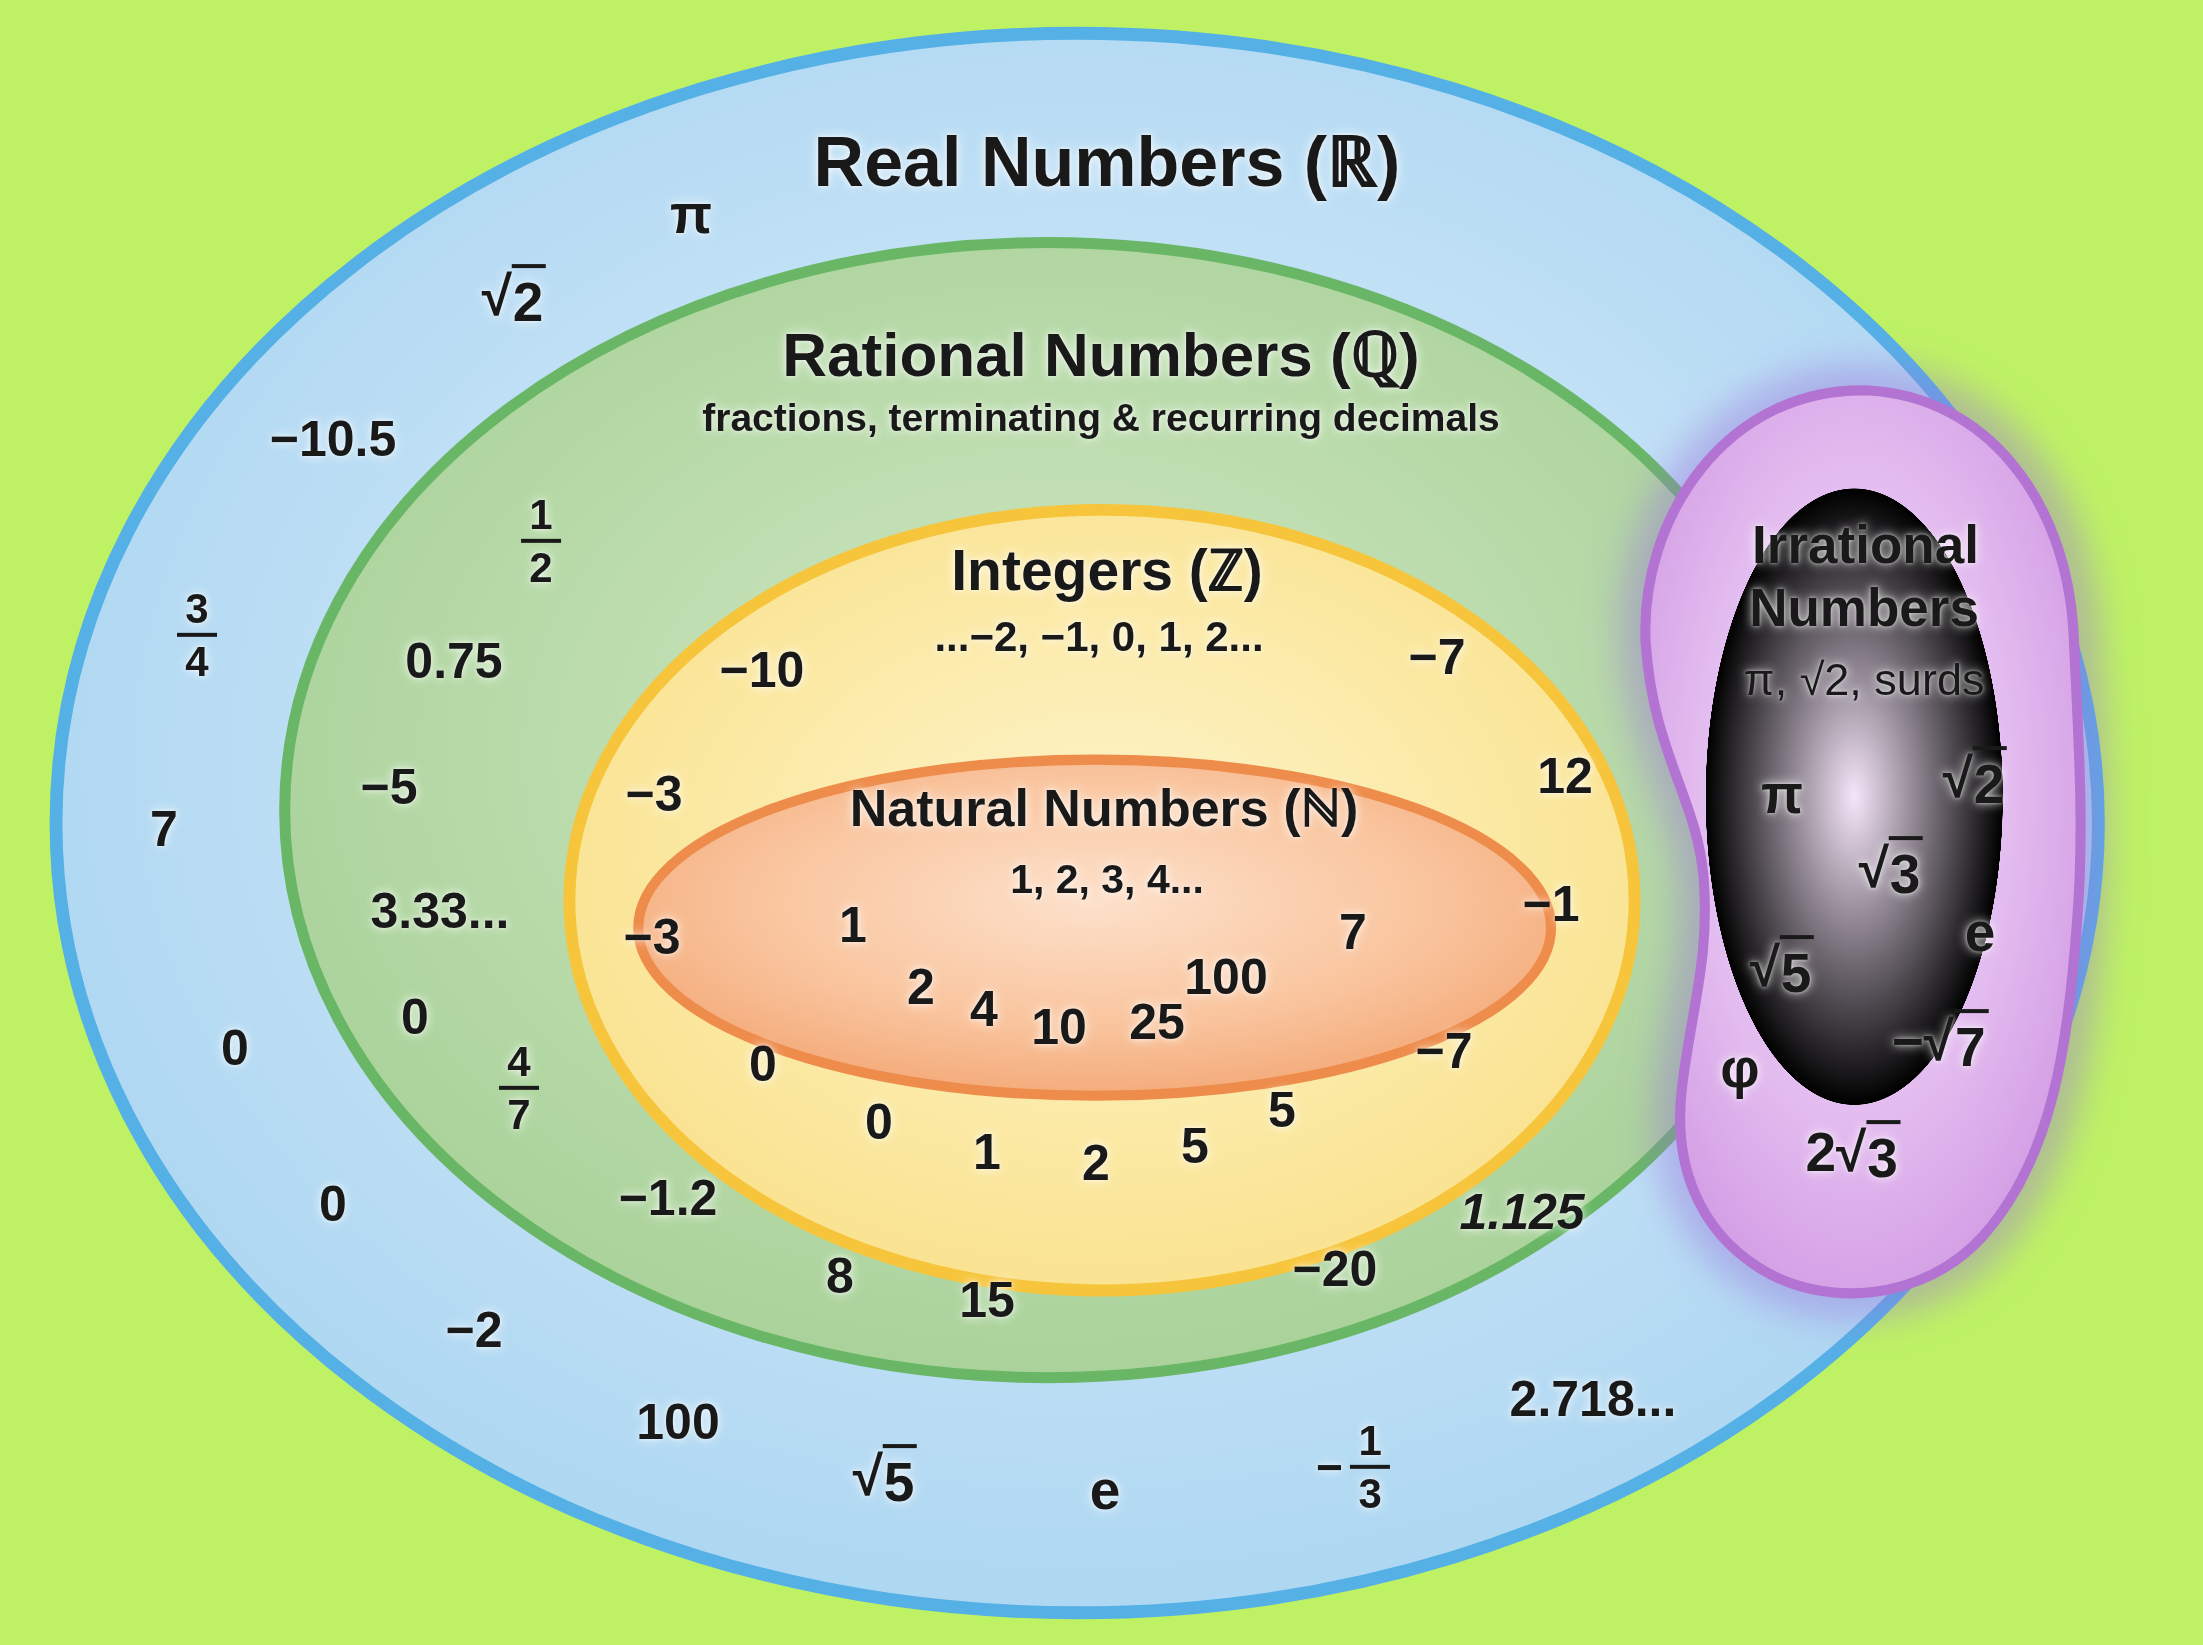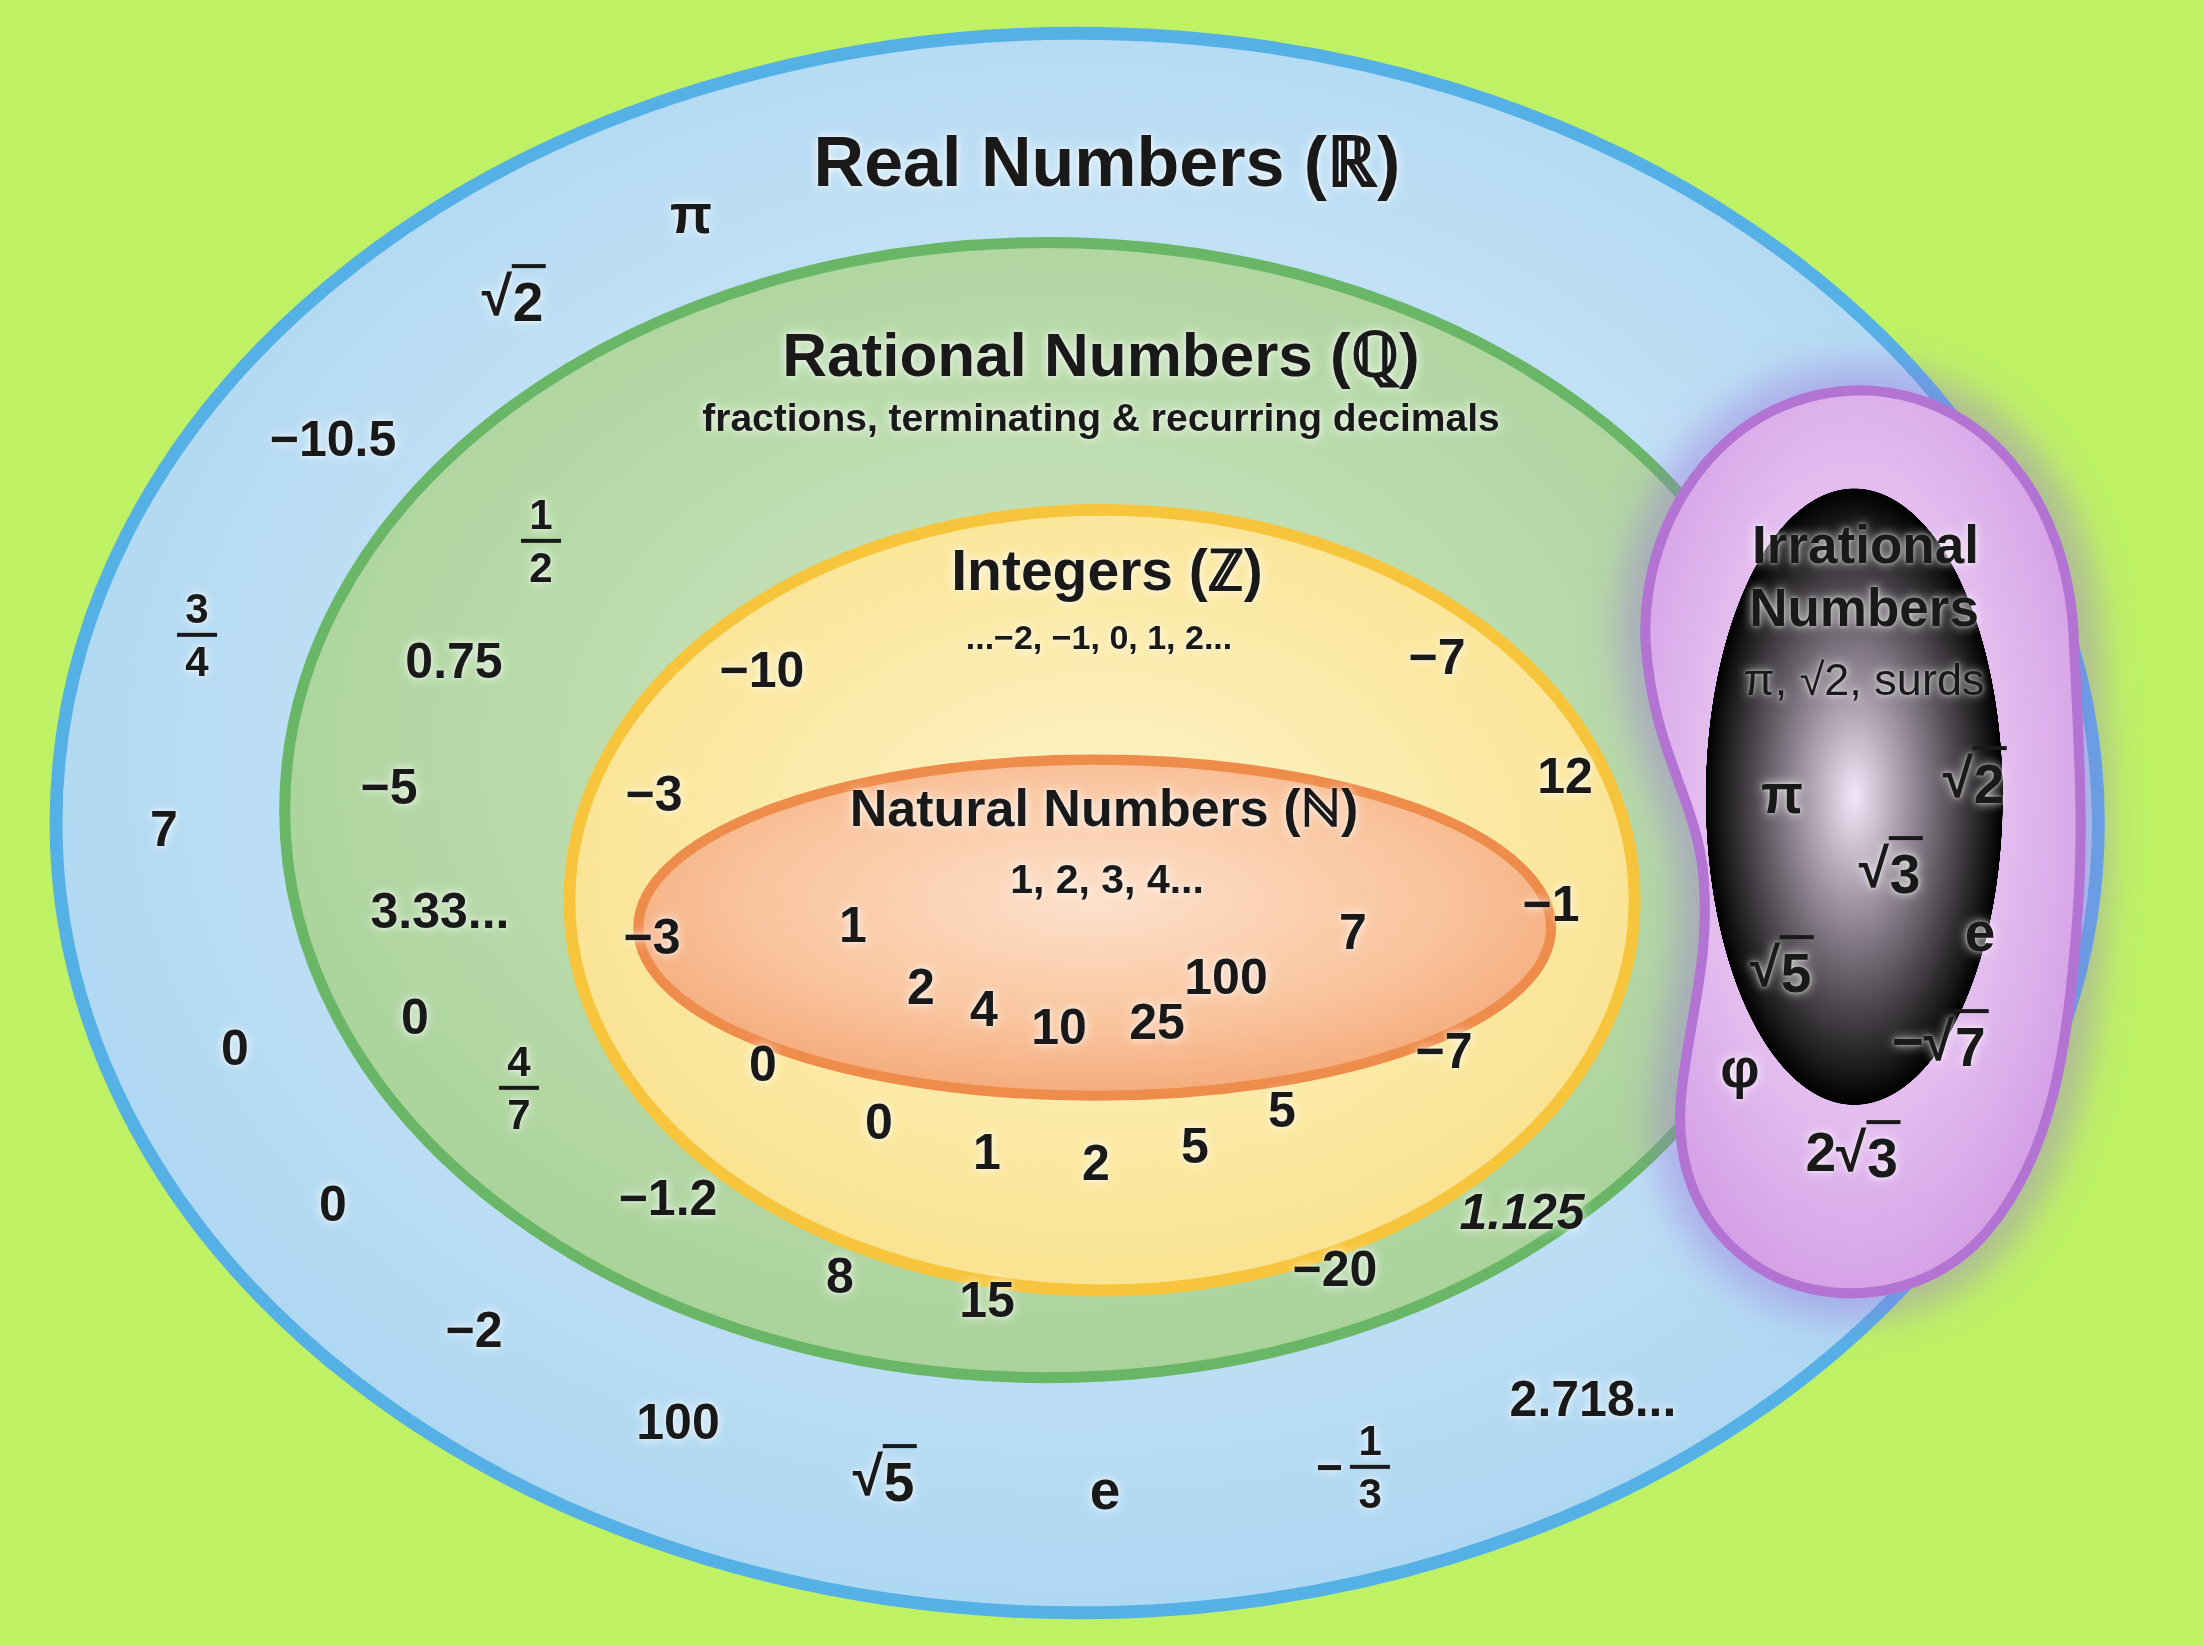--- a/index.html
+++ b/index.html
@@ -6,21 +6,21 @@
   .canvas{position:relative;width:2204px;height:1646px;background:#bef264;overflow:hidden;}
   .canvas svg{position:absolute;left:0;top:0;}
   .lbl{position:absolute;transform:translate(-50%,-50%);font-weight:700;white-space:nowrap;
        text-shadow:0 0 11px rgba(255,255,255,.85),0 0 3.7px rgba(255,255,255,.6);}
   .n{font-size:50px;}
   .n-big{font-size:55px;}
   .title-real{font-size:70px;}
   .title-rational{font-size:62px;}
   .sub-rational{font-size:39px;font-weight:600;}
   .title-integers{font-size:57px;}
-  .sub-integers{font-size:34px;font-weight:600;}
+  .sub-integers{font-size:42px;font-weight:600;}
   .title-natural{font-size:52px;}
   .sub-natural{font-size:41px;font-weight:700;text-align:right;}
   .title-irrational{font-size:53px;line-height:1.18;text-align:right;}
   .sub-irrational{font-size:45px;font-weight:400;}
   .fraction{display:inline-flex;flex-direction:column;align-items:center;font-size:42px;line-height:1.08;}
   .fraction .frac-num{border-bottom:4.6px solid #191919;padding:0 8.3px 1.8px;}
   .fraction .frac-den{padding-top:1.8px;}
   .signed{display:inline-flex;align-items:center;gap:7.3px;}
   .signed .sign{font-size:46px;}
   .sqrt{display:inline-flex;align-items:flex-start;}

